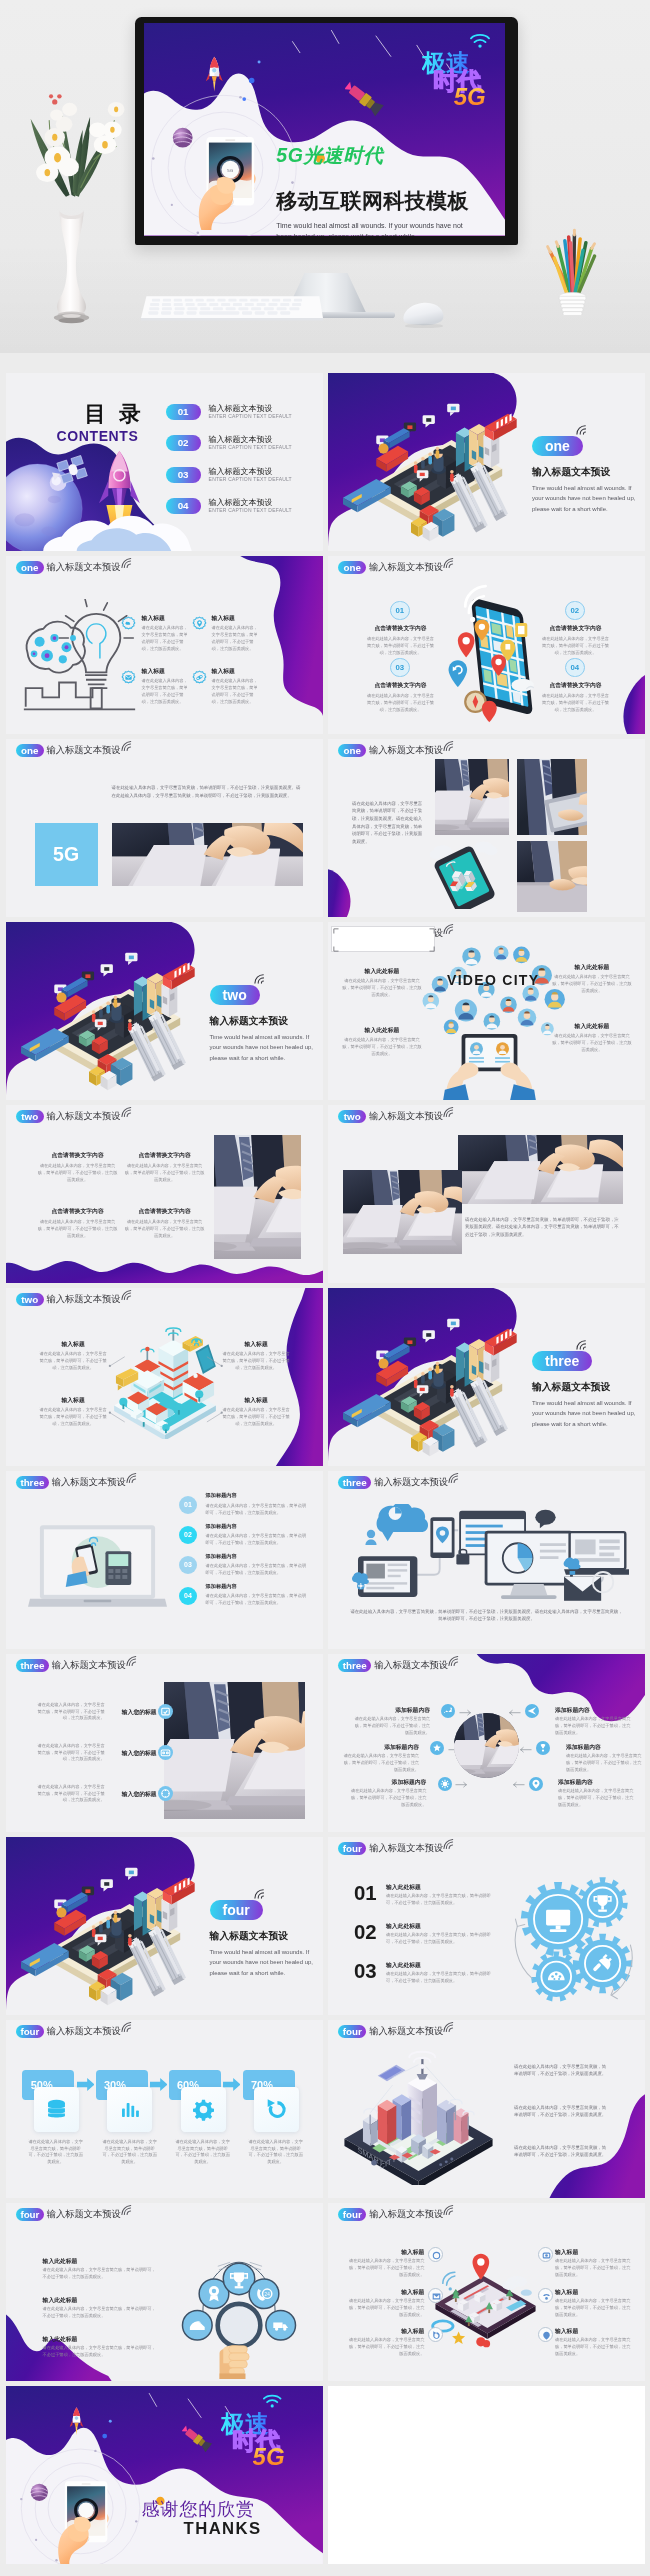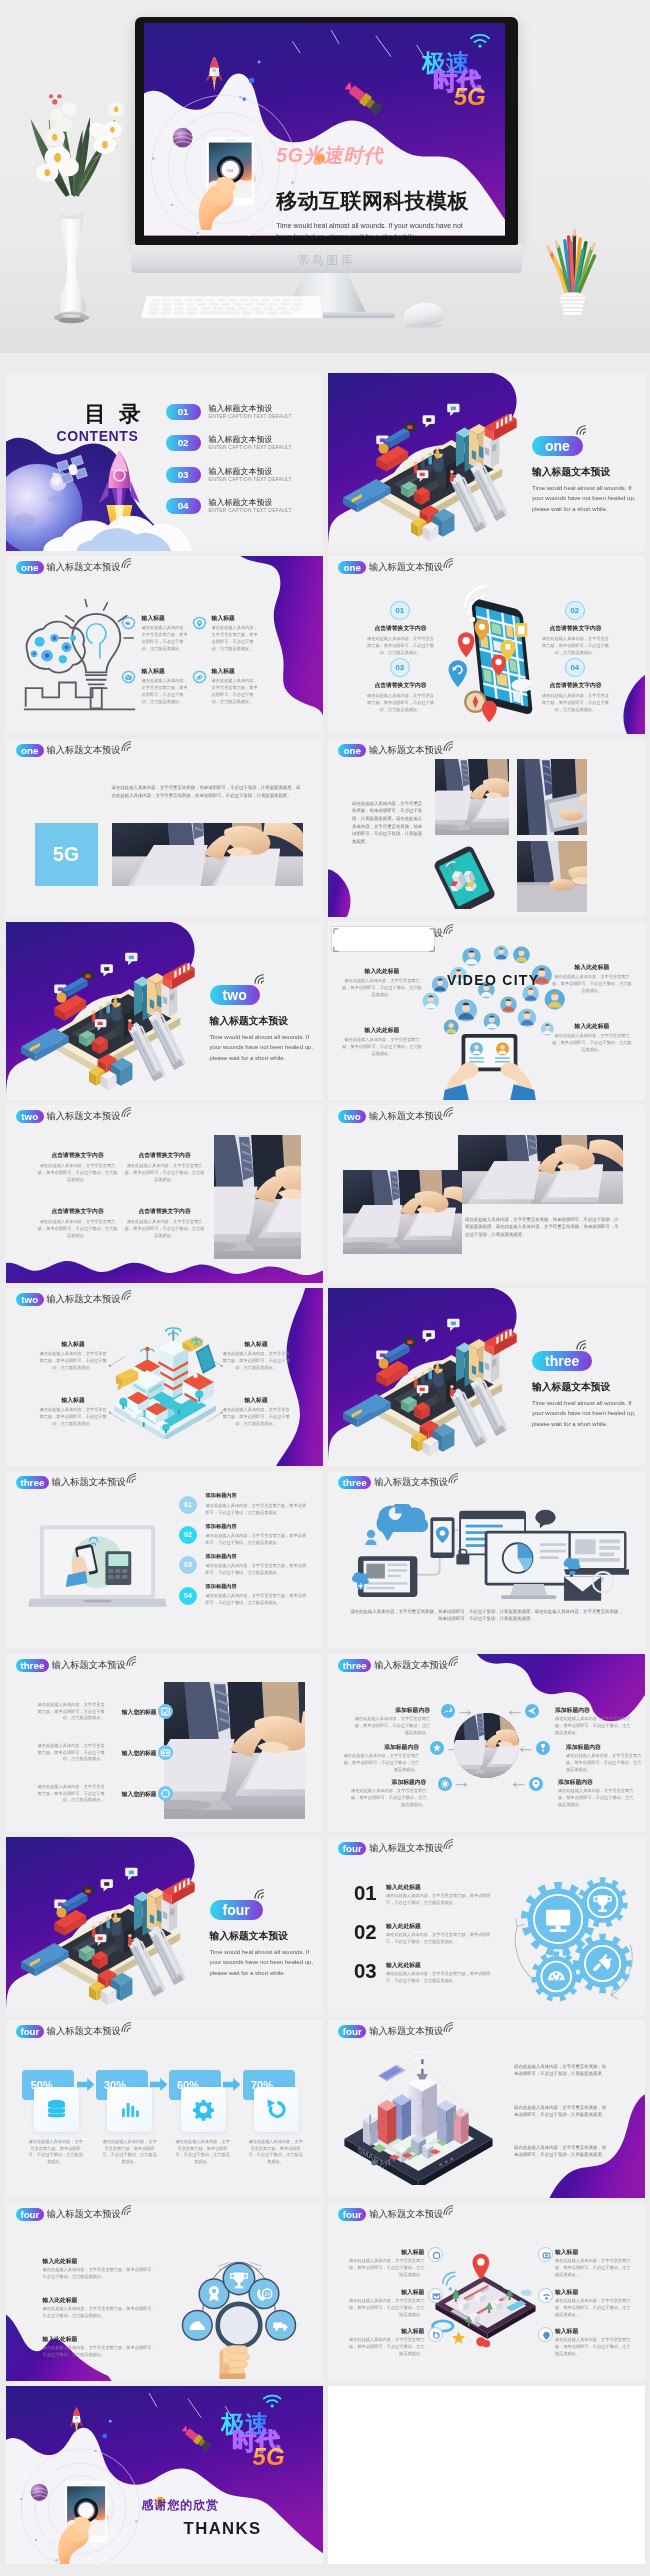--- a/index.html
+++ b/index.html
@@ -40,21 +40,21 @@
   #speed-badge { position:absolute; right:5.6px; top:7.4px; width:85px; height:87px; z-index:4; }
   .badge-cn { position:absolute; font-weight:bold; font-family:"Liberation Sans",sans-serif; letter-spacing:0px; line-height:1; }
   #badge-top { top:20.4px; left:7.4px; font-size:24px;
     background:linear-gradient(100deg,#3de8ff 10%,#3a72ff 95%); -webkit-background-clip:text; background-clip:text; color:transparent; }
   #badge-bot { top:38px; left:18.6px; font-size:24px; color:transparent;
     -webkit-text-stroke:1.2px #b067ff; }
   #badge-5g { top:54px; left:39px; font-size:24px; font-style:italic; font-weight:bold;
     background:linear-gradient(180deg,#ffc84d 10%,#ff7a1f 95%); -webkit-background-clip:text; background-clip:text; color:transparent; }
 
   #hero-text { position:absolute; left:132px; top:119px; width:227px; z-index:5; }
-  #hero-title { font-size:19.5px; font-weight:bold; font-style:italic; color:#fca5a5; letter-spacing:0.5px; }
+  #hero-title { font-size:19.5px; font-weight:bold; font-style:italic; color:#22c55e; letter-spacing:0.5px; }
   #hero-sub { margin-top:18px; font-size:21px; font-weight:bold; color:#1b1b1b; letter-spacing:0.4px; }
   #hero-en { margin-top:4.6px; font-size:7px; color:#42424a; line-height:1.6; }
 
   
   #vase { position:absolute; left:13px; top:48px; width:117px; height:279px; }
   
   #pencils { position:absolute; left:539px; top:221px; width:67px; height:97px; }
   
   #keyboard { position:absolute; left:141px; top:293px; width:182px; height:30px; z-index:3; }
   #mouse { position:absolute; left:397px; top:297px; width:50px; height:31px; }
@@ -98,21 +98,21 @@
   #c-title-en { position:absolute; left:51px; top:55px; font-size:14px; font-weight:bold; color:#3c1b8c; letter-spacing:0.6px; }
   .c-item { position:absolute; left:160px; width:153px; height:18.6px; }
   .c-num { position:absolute; left:0; top:0; width:35px; height:16px; border-radius:8.4px;
     background:linear-gradient(95deg,#31d8f0 0%,#5b8ae8 50%,#8b35d6 100%);
     color:#fff; font-size:9.8px; font-weight:bold; line-height:16px; text-align:center;
     font-family:"Liberation Sans",sans-serif; }
   .c-t { position:absolute; left:43px; top:-0.9px; font-size:8px; color:#222; }
   .c-c { position:absolute; left:43px; top:9.3px; font-size:5px; color:#8c8c94; letter-spacing:0.2px; }
 
   
-  #th-cn { position:absolute; left:136px; top:111px; font-size:12px; font-weight:bold; color:#5b1f9e; letter-spacing:0.9px; z-index:5; }
+  #th-cn { position:absolute; left:136px; top:111px; font-size:18px; font-weight:normal; color:#5b1f9e; letter-spacing:0.9px; z-index:5; }
   #th-en { position:absolute; left:178px; top:133px; font-size:16.7px; font-weight:bold; color:#1b1b1b; letter-spacing:1.4px; z-index:5; }
   .promo-bar { position:absolute; left:0; width:317px; height:25px; display:flex; align-items:center; justify-content:center;
     color:#fff; font-size:10.2px; font-weight:bold; }
   .promo-bar2 { position:absolute; left:0; width:317px; height:24px; display:flex; align-items:center; justify-content:center;
     color:#fff; font-size:10.2px; font-weight:bold; }
 </style>
 </head>
 <body>
 
 <div id="page">
@@ -311,23 +311,20 @@
         <div class="badge-cn" id="badge-5g">5G</div>
       </div>
       <div id="hero-text">
         <div id="hero-title">5G光速时代</div>
         <div id="hero-sub">移动互联网科技模板</div>
         <div id="hero-en">
           <div>Time would heal almost all wounds. If your wounds have not</div>
           <div>been healed up, please wait for a short while.</div>
         </div>
       </div>
-    </div>
-    <div id="monitor-chin">
-      <div id="monitor-chin-watermark">蒂鸟图库</div>
     </div>
     <div id="monitor-neck"></div>
     <div id="monitor-foot"></div>
   </div>
 
   <svg id="pencils" viewBox="0 0 70 100">
     <g stroke-linecap="round">
       <g stroke-width="3.6">
         <line x1="35" y1="78" x2="12" y2="32" stroke="#e8803a"></line>
         <line x1="33" y1="78" x2="20" y2="26" stroke="#43a047"></line>

